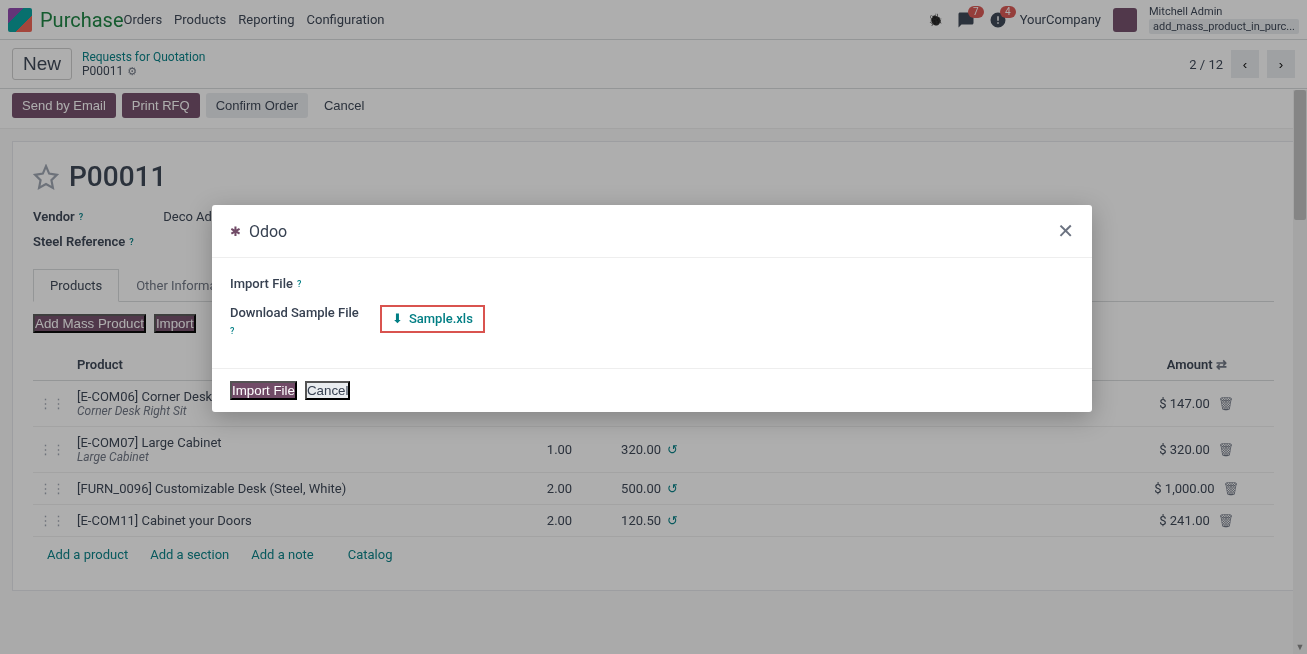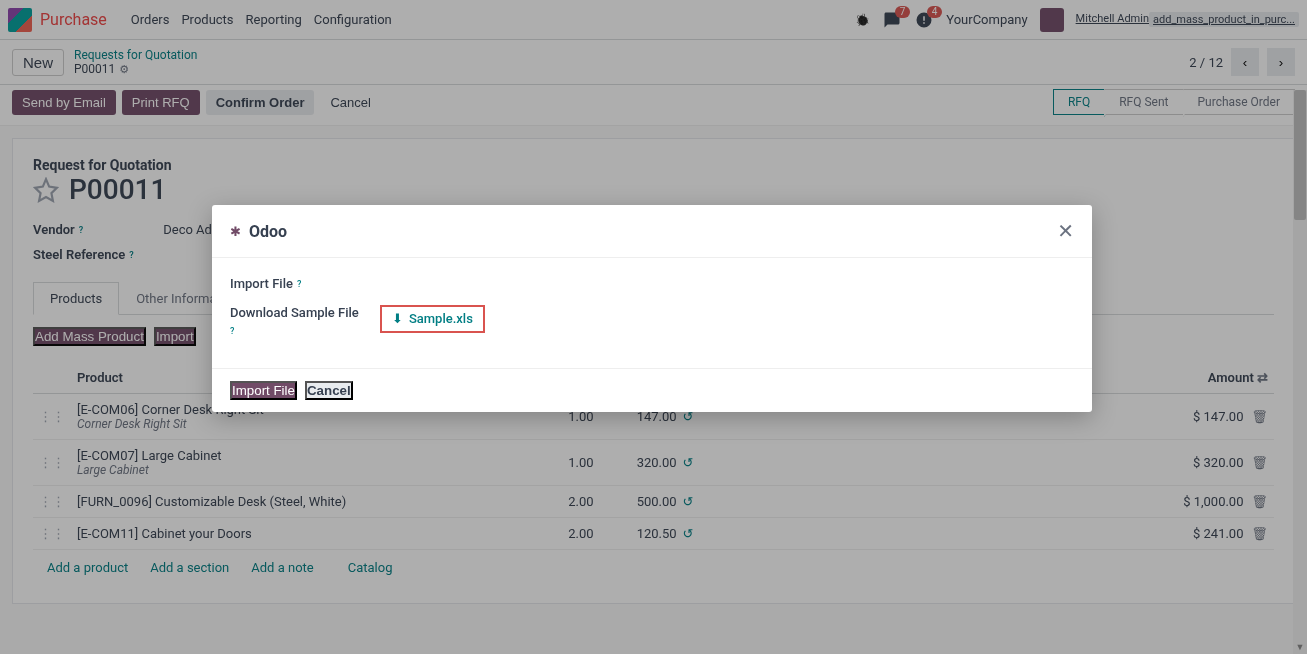--- a/index.html
+++ b/index.html
@@ -28,23 +28,22 @@
   padding: 0 8px;
 }
 .logo {
   width: 24px;
   height: 24px;
   background: linear-gradient(135deg, #8e44ad 33%, #00a09d 33%, #00a09d 66%, #f06050 66%);
   border-radius: 2px;
   margin-right: 8px;
 }
 .app-name {
-  font-size: 16px;
-  color: #ef4444;
-  margin-right: 24px;
+  font-size: 20px;
+  color: #15803d;
 }
 .topnav .menu {
   display: flex;
   gap: 12px;
 }
 .topnav .menu-item {
   color: #374151;
   cursor: pointer;
 }
 .topnav .spacer { flex: 1; }
@@ -76,24 +75,23 @@
 }
 .company-name { color: #374151; }
 .avatar {
   width: 24px;
   height: 24px;
   border-radius: 3px;
   background: #714b67;
 }
 .user-info {
   display: flex;
-  flex-direction: row;
+  flex-direction: column;
   font-size: 11px;
   line-height: 1.2;
-  text-decoration: underline;
 }
 .user-info .db {
   background: #e9ecef;
   padding: 1px 4px;
   border-radius: 2px;
   max-width: 160px;
   overflow: hidden;
   text-overflow: ellipsis;
   white-space: nowrap;
 }
@@ -104,21 +102,21 @@
   align-items: center;
   padding: 8px 12px;
   background: #fff;
   border-bottom: 1px solid #d8dadc;
 }
 .new-btn {
   border: 1px solid #ccc;
   background: #fff;
   padding: 4px 10px;
   border-radius: 3px;
-  font-size: 15px;
+  font-size: 19px;
   color: #374151;
   cursor: pointer;
   margin-right: 10px;
 }
 .breadcrumb {
   display: flex;
   flex-direction: column;
   font-size: 12px;
 }
 .breadcrumb a { color: #017e84; text-decoration: none; }
@@ -150,21 +148,21 @@
   border-bottom: 1px solid #eee;
 }
 .statusbar .btn {
   padding: 5px 10px;
   border-radius: 3px;
   font-size: 13px;
   border: none;
   cursor: pointer;
 }
 .btn-primary { background: #714b67; color: #fff; }
-.btn-secondary { background: #e9ecef; color: #374151; font-weight: bold; }
+.btn-secondary { background: #e9ecef; color: #374151; }
 .btn-light { background: transparent; color: #374151; }
 .status-steps {
   margin-left: auto;
   display: flex;
 }
 .status-step {
   position: relative;
   padding: 5px 14px;
   background: #fff;
   border: 1px solid #ccc;
@@ -254,21 +252,21 @@
   border-collapse: collapse;
   margin-top: 16px;
 }
 .table th {
   text-align: left;
   font-weight: 600;
   padding: 8px 6px;
   border-bottom: 1px solid #d8dadc;
   font-size: 13px;
 }
-.table th.right, .table td.right { text-align: right; }
+.table th.right, .table td.right { text-align: center; }
 .table td {
   padding: 8px 6px;
   border-bottom: 1px solid #eee;
   font-size: 13px;
 }
 .drag-handle { color: #9ca3af; cursor: move; }
 .product-sub { color: #6b7280; font-style: italic; font-size: 12px;}
 .refresh-ico { color: #017e84; margin-left: 6px; cursor: pointer;}
 .trash { color: #6b7280; cursor: pointer; margin-left: 8px;}
 .am-adjust { color: #6b7280; cursor: pointer;}
@@ -294,21 +292,21 @@
   border-radius: 3px;
   box-shadow: 0 6px 24px rgba(0,0,0,0.25);
 }
 .modal-header {
   display: flex;
   align-items: center;
   padding: 14px 18px;
   border-bottom: 1px solid #eee;
 }
 .modal-header .bug-sm { color: #714b67; margin-right: 8px; font-size: 13px;}
-.modal-header .title { font-size: 16px; font-weight: 700; }
+.modal-header .title { font-size: 16px; font-weight: 400; }
 .modal-close { margin-left: auto; cursor: pointer; color: #6b7280; font-size: 20px; background: none; border: none; }
 .modal-body {
   padding: 18px;
 }
 .modal-row { display: flex; align-items: flex-start; margin-bottom: 14px; }
 .modal-label { width: 150px; color: #374151; font-weight: 500; display: flex; align-items: center; gap: 4px;}
 .modal-label .q { color: #017e84; font-size: 9px; vertical-align: super;}
 .upload-btn {
   background: #714b67; color: #fff; border: none; padding: 7px 14px; border-radius: 4px; cursor: pointer; font-size: 13px;
 }
@@ -396,29 +394,23 @@
     <button class="pager-btn">‹</button>
     <button class="pager-btn">›</button>
   </div>
 </div>
 
 <div class="statusbar">
   <button class="btn btn-primary">Send by Email</button>
   <button class="btn btn-primary">Print RFQ</button>
   <button class="btn btn-secondary">Confirm Order</button>
   <button class="btn btn-light">Cancel</button>
-  <div class="status-steps">
-    <div class="status-step active arrow">RFQ</div>
-    <div class="status-step arrow">RFQ Sent</div>
-    <div class="status-step">Purchase Order</div>
-  </div>
 </div>
 
 <div class="sheet">
-  <div class="form-title">Request for Quotation</div>
   <div class="title-row">
     <span class="star">
       <svg viewBox="0 0 24 24" width="26" height="26" fill="none" stroke="#9ca3af" stroke-width="2">
           <path d="M12 2l2.9 6.9L22 10l-5 4.9 1.4 7.1L12 18.5 5.6 22 7 14.9 2 10l7.1-1.1L12 2z"></path>
         </svg>
     </span>
     <div class="record-name">P00011</div>
   </div>
   <div class="field-row">
     <span>

